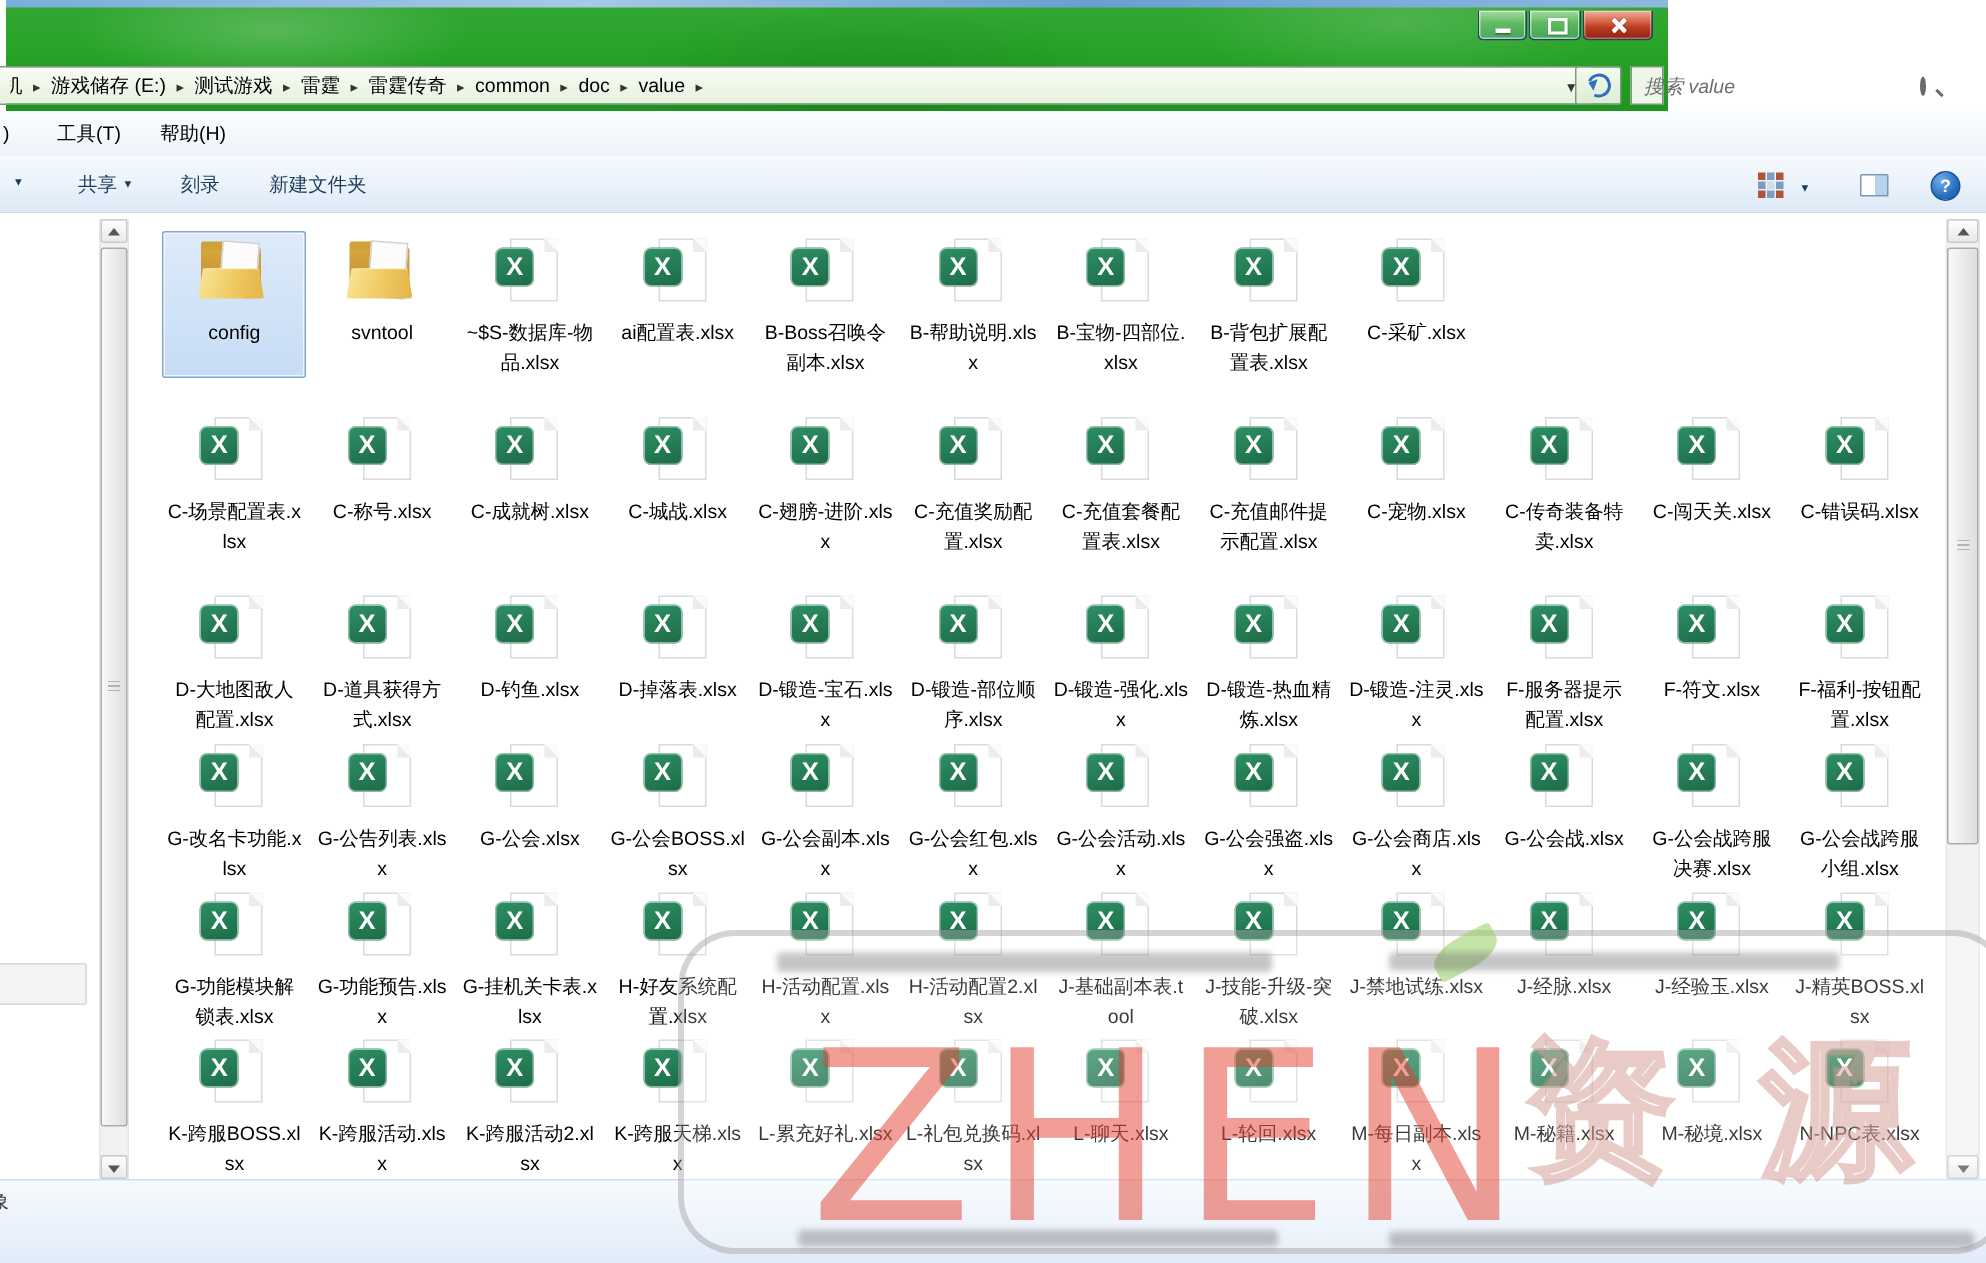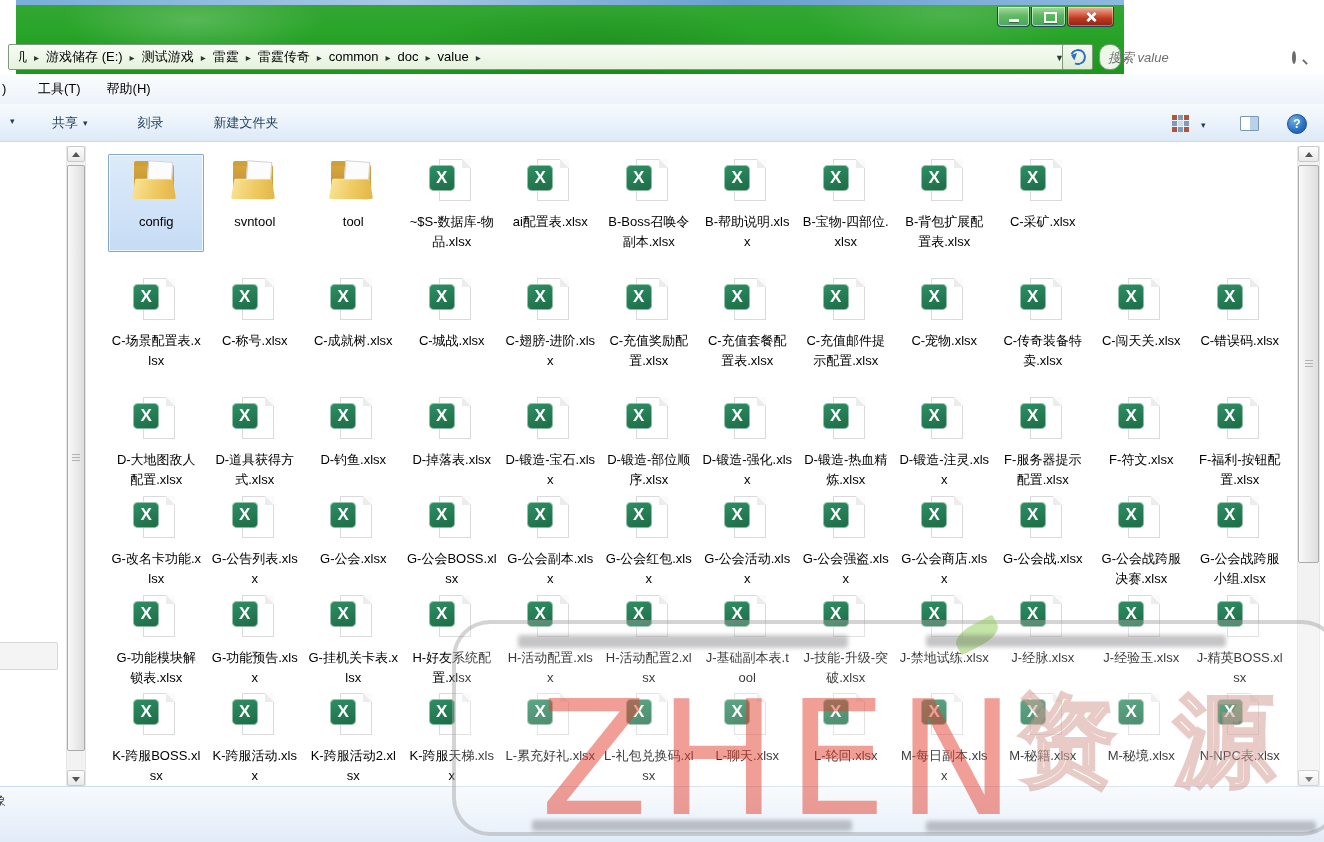--- a/index.html
+++ b/index.html
@@ -3,21 +3,21 @@
 <meta charset="utf-8">
 <style>
   html,body{margin:0;padding:0;}
   body{
     width:1324px;height:842px;position:relative;overflow:hidden;background:#fff;
     font-family:"Liberation Sans","DejaVu Sans",sans-serif;
     -webkit-font-smoothing:antialiased;
   }
   
   .titlebar{
-    position:absolute;left:16px;top:0;width:1108px;height:74px;
+    position:absolute;left:4px;top:0;width:1108px;height:74px;
     background:
       radial-gradient(220px 60px at 16% 28%, rgba(255,255,255,.20), transparent 60%),
       radial-gradient(300px 90px at 52% 75%, rgba(0,70,0,.20), transparent 60%),
       radial-gradient(240px 70px at 84% 20%, rgba(255,255,255,.14), transparent 60%),
       linear-gradient(180deg,#35a735,#28a428 45%,#1e951e);
     border-bottom:1px solid #6f9f6f;
   }
   .top-strip{position:absolute;left:0;top:0;width:100%;height:5px;
     background:linear-gradient(90deg,#78aed8,#a6c9e6 35%,#699fd0 65%,#8db8df);}
   
@@ -51,21 +51,21 @@
   .addr-caret{position:absolute;right:8px;top:8px;font-size:9px;color:#333;cursor:default;}
   .refresh-btn{
     position:absolute;left:1046px;top:44px;width:31px;height:26px;box-sizing:border-box;
     border:1px solid #7e9a7e;border-radius:2px;background:linear-gradient(#f4faf1,#ddecd3);
     display:flex;align-items:center;justify-content:center;
   }
   .i-refresh{width:12px;height:12px;border:2px solid #2f6fc4;border-radius:50%;border-left-color:transparent;position:relative;transform:rotate(-20deg);}
   .i-refresh::after{content:"";position:absolute;left:-4px;top:-2px;border:4px solid transparent;border-right:5px solid #2f6fc4;transform:rotate(40deg);}
   .search-box{
     position:absolute;left:1083px;top:44px;right:3px;height:26px;box-sizing:border-box;
-    border:1px solid #7e9a7e;border-radius:10px;background:#edf6e9;
+    border:1px solid #7e9a7e;border-radius:0;background:#edf6e9;
     display:flex;align-items:center;
   }
   .search-box input{flex:1;background:transparent;border:none;outline:none;font-size:13px;padding:0 8px;font-family:inherit;color:#333;}
   .search-box input::placeholder{font-style:italic;color:#6d6d6d;opacity:1;}
   .i-mag{width:9px;height:9px;border:2px solid #6a6a6a;border-radius:50%;position:relative;margin-right:12px;}
   .i-mag::after{content:"";position:absolute;left:8px;top:8px;width:6px;height:2px;background:#6a6a6a;transform:rotate(45deg);}
   
   .menubar{
     position:absolute;left:0;top:74px;width:100%;height:30px;
     background:linear-gradient(#fbfdfe,#edf3fa);
@@ -78,21 +78,21 @@
   .w6{width:6px}.w7{width:7px}.w10{width:10px}
   .shift7{display:inline-block;margin-left:-7px;}
   .shift39{display:inline-block;margin-left:-39px;}
   
   .toolbar{
     position:absolute;left:0;top:104px;width:100%;height:38px;box-sizing:border-box;
     background:linear-gradient(#f6fafd,#eaf2fb 55%,#dde9f6);
     border-bottom:1px solid #ccd9e8;font-size:13px;color:#1e3c5a;
   }
   .tb-lead{position:absolute;left:10px;top:12px;font-size:9px;color:#1e3c5a;cursor:default;}
-  .tb-items{position:absolute;left:46px;top:0;height:100%;display:flex;align-items:center;gap:38px;}
+  .tb-items{position:absolute;left:46px;top:0;height:100%;display:flex;align-items:center;gap:21px;}
   .tb-item{display:flex;align-items:center;gap:5px;cursor:default;padding:3px 6px;border-radius:3px;}
   .tb-item .caret{font-size:9px;}
   .views-btn{position:absolute;left:1168px;top:9px;width:24px;height:21px;display:flex;align-items:center;justify-content:center;}
   .grid-glyph{width:5px;height:5px;background:#b0543a;
     box-shadow:6px 0 0 #7e9cc0,12px 0 0 #b0543a,0 6px 0 #7e9cc0,6px 6px 0 #cfdceb,12px 6px 0 #7e9cc0,0 12px 0 #b0543a,6px 12px 0 #7e9cc0,12px 12px 0 #b0543a;
     margin:-12px 12px 0 0;}
   .views-caret{position:absolute;left:1201px;top:16px;font-size:9px;color:#1e3c5a;}
   .preview-btn{position:absolute;left:1240px;top:12px;width:19px;height:15px;box-sizing:border-box;
     border:1px solid #7a97b5;background:linear-gradient(90deg,#fff 0 52%,#b9d2ec 52%);border-radius:1px;}
   .help-btn{position:absolute;left:1287px;top:10px;width:18px;height:18px;border-radius:50%;
@@ -240,28 +240,20 @@
         </div>
         <div class="fcell">
           <div class="ic ic-folder">
             <i class="fb"></i>
             <i class="fp"></i>
             <i class="ff"></i>
           </div>
           <div class="flabel">svntool</div>
         </div>
         <div class="fcell">
-          <div class="ic ic-folder">
-            <i class="fb"></i>
-            <i class="fp"></i>
-            <i class="ff"></i>
-          </div>
-          <div class="flabel">tool</div>
-        </div>
-        <div class="fcell">
           <div class="ic ic-excel">
             <i class="pg"></i>
             <b class="bx">X</b>
           </div>
           <div class="flabel">~$S-数据库-物品.xlsx</div>
         </div>
         <div class="fcell">
           <div class="ic ic-excel">
             <i class="pg"></i>
             <b class="bx">X</b>

